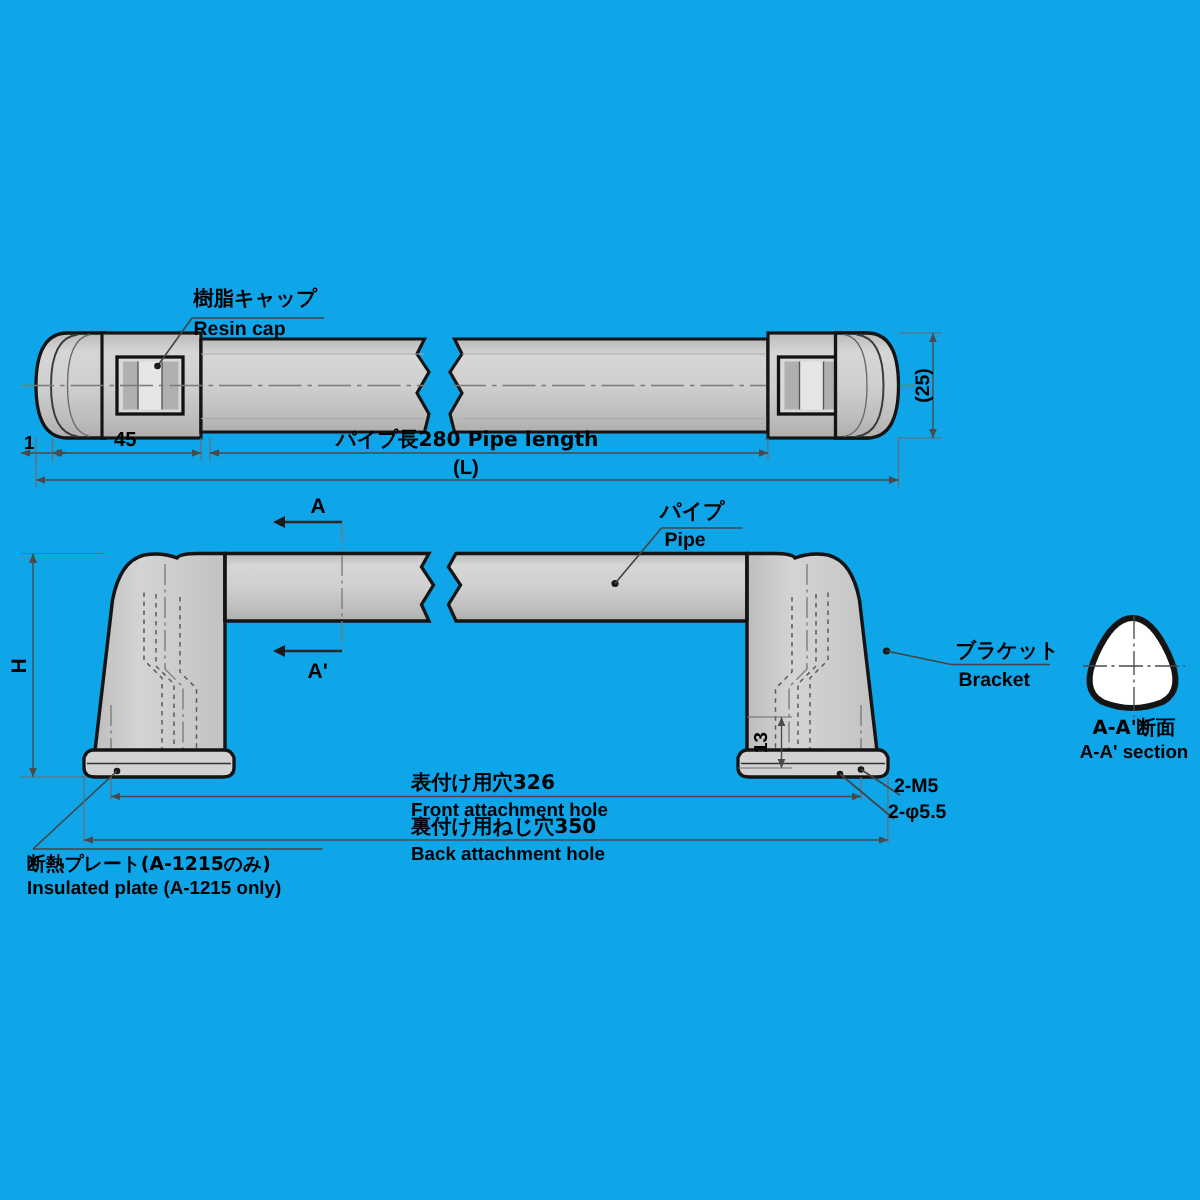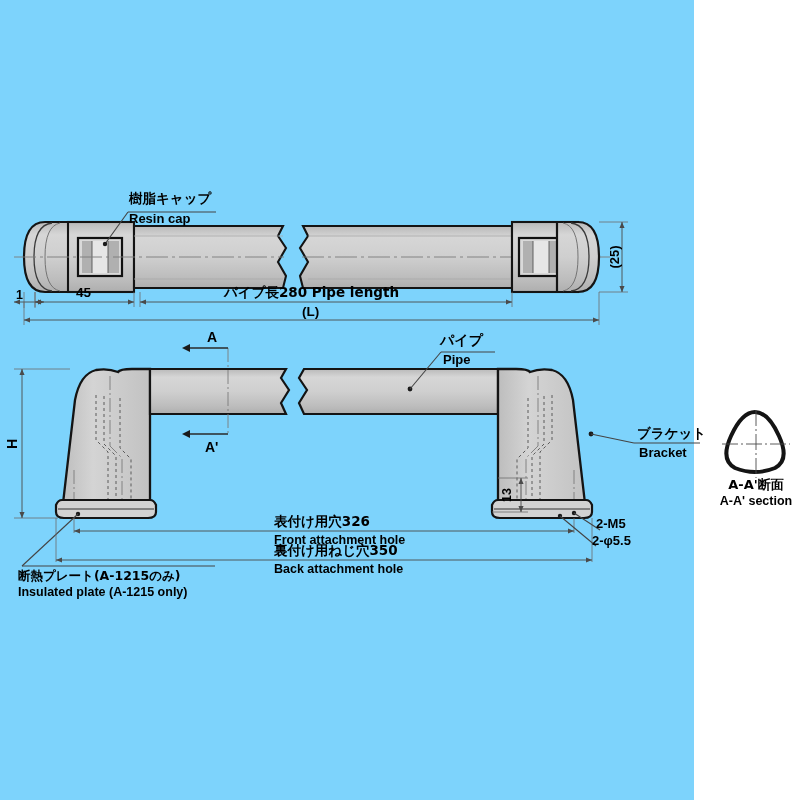--- a/index.html
+++ b/index.html
@@ -1,18 +1,18 @@
 <!DOCTYPE html>
 <html><head>
 <meta charset="utf-8">
 <style>
   html,body{margin:0;padding:0;background:#ffffff;}
   body{width:800px;height:800px;overflow:hidden;
        font-family:"Liberation Sans","DejaVu Sans",sans-serif;color:#000;}
-  #stage{position:relative;width:694px;height:800px;background:#7dd3fc;}
+  #stage{position:relative;width:800px;height:800px;background:#0ea5e9;}
   svg#dwg{position:absolute;left:0;top:0;width:800px;height:800px;display:block;}
   .jp{font-family:"DejaVu Sans","Liberation Sans",sans-serif;}
   text{dominant-baseline:alphabetic;}
 </style>
 </head>
 <body>
 
 <div id="stage">
 <svg id="dwg" viewBox="0 0 800 800">
 

